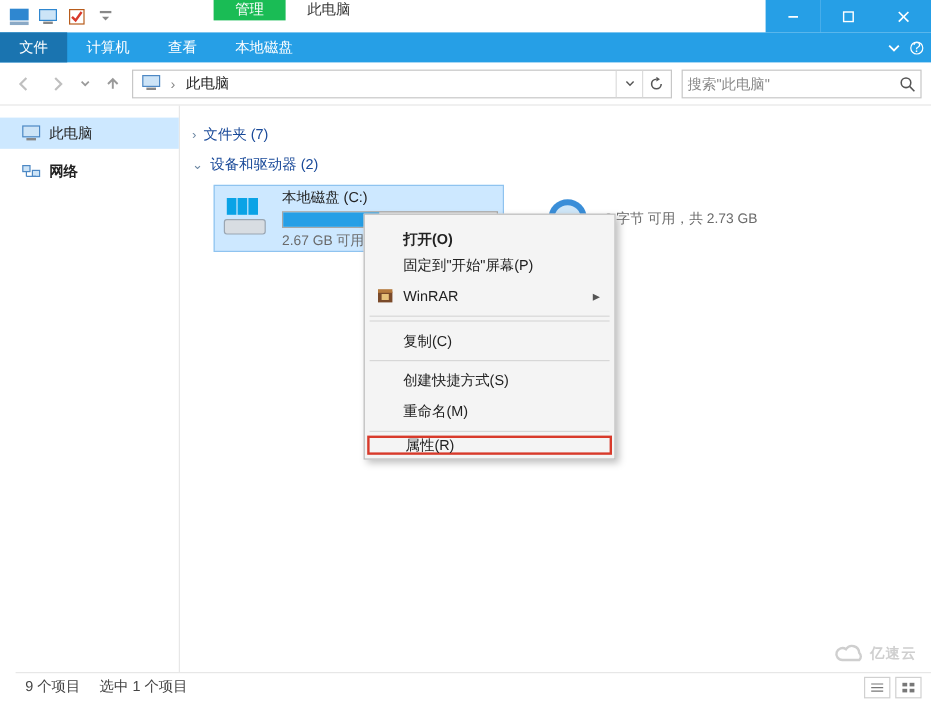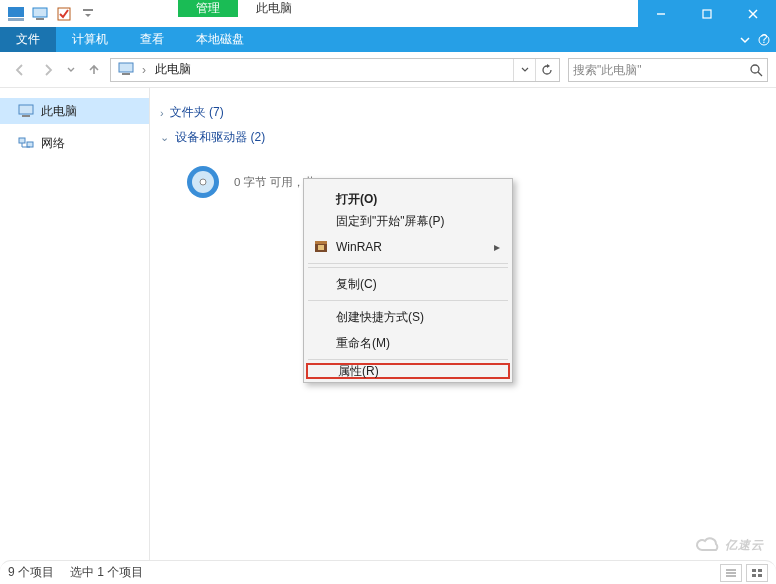--- a/index.html
+++ b/index.html
@@ -60,26 +60,26 @@
   
   .ctxmenu { position:absolute; left:303px; top:178px; width:210px; background:#f4f4f4; border:1px solid #bcbcbc; box-shadow:3px 3px 6px rgba(0,0,0,.25); padding:3px 2px;}
   .ctxmenu .mi { height:26px; display:flex; align-items:center; padding:0 10px 0 30px; color:#222; position:relative;}
   .ctxmenu .mi.bold { font-weight:700;align-items:flex-end;}
   .ctxmenu .sep { height:1px; background:#d7d7d7; margin:3px 2px;}
   .ctxmenu .mi .arrow { position:absolute; right:10px; color:#555;}
   .ctxmenu .mi .micon { position:absolute; left:6px; width:18px; height:18px; display:flex; align-items:center; justify-content:center;}
   .ctxmenu .mi.boxed { border:2px solid #d83a2b; height:16px; }
 
   
-  .statusbar { position:absolute; left:0; right:0; bottom:0; height:24px; border-top:1px solid #e7e7e7; display:flex; align-items:center; padding:0 8px; gap:16px; color:#444; background:#fff;border-radius:11px;}
+  .statusbar { position:absolute; left:13px; right:0; bottom:0; height:24px; border-top:1px solid #e7e7e7; display:flex; align-items:center; padding:0 8px; gap:16px; color:#444; background:#fff;}
   .statusbar .sb-right{ margin-left:auto; display:flex; gap:4px;}
   .view-toggle { width:22px; height:18px; border:1px solid #d0d0d0; display:flex; align-items:center; justify-content:center; color:#666;}
 
   
-  .watermark { position:absolute; right:12px; bottom:30px; color:#cfcfcf; font-size:18px; font-weight:600; letter-spacing:1px; display:flex; align-items:center; gap:4px;font-style:italic;}
+  .watermark { position:absolute; right:12px; bottom:30px; color:#cfcfcf; font-size:18px; font-weight:600; letter-spacing:1px; display:flex; gap:4px;}
 
   
   svg { display:block; }
 </style>
 </head>
 <body>
 
 <div class="row1">
   <div class="qat">
     <div class="qicon">
@@ -224,21 +224,21 @@
   <div class="sidebar">
     <div class="sb-item sel">
       <span>
           <svg width="16" height="14">
             <rect x="1" y="1" width="14" height="9" fill="#cde4f7" stroke="#4d88c4"></rect>
             <rect x="4" y="11" width="8" height="2" fill="#888"></rect>
           </svg>
         </span>
       <span>此电脑</span>
     </div>
-    <div class="sb-item" style="margin-top:6px;">
+    <div class="sb-item" style="margin-top:6px;font-weight:bold;">
       <span>
           <svg width="16" height="14">
             <rect x="1" y="2" width="6" height="5" fill="#cde4f7" stroke="#4d88c4"></rect>
             <rect x="9" y="6" width="6" height="5" fill="#cde4f7" stroke="#4d88c4"></rect>
             <line x1="4" y1="7" x2="4" y2="11" stroke="#4d88c4"></line>
             <line x1="4" y1="11" x2="12" y2="11" stroke="#4d88c4"></line>
           </svg>
         </span>
       <span>网络</span>
     </div>
@@ -248,20 +248,37 @@
     <div class="group-head">
       <span class="chev">›</span>
       <span>文件夹 (7)</span>
     </div>
     <div class="group-head">
       <span class="chev">⌄</span>
       <span>设备和驱动器 (2)</span>
     </div>
 
     <div class="drives">
+      <div class="drive sel">
+        <div class="drive-icon">
+          <svg width="42" height="42">
+              <rect x="4" y="22" width="34" height="12" rx="2" fill="#d8dde2" stroke="#9aa6b2"></rect>
+              <rect x="6" y="4" width="8" height="14" fill="#0aa3e6"></rect>
+              <rect x="15" y="4" width="8" height="14" fill="#0aa3e6"></rect>
+              <rect x="24" y="4" width="8" height="14" fill="#0aa3e6"></rect>
+            </svg>
+        </div>
+        <div class="drive-info">
+          <div class="drive-name">本地磁盘 (C:)</div>
+          <div class="drive-bar">
+              <div class="fill" style="width:45%"></div>
+            </div>
+          <div class="drive-sub">2.67 GB 可用</div>
+        </div>
+      </div>
 
       <div class="drive">
         <div class="drive-icon">
           <svg width="42" height="42">
               <circle cx="21" cy="21" r="16" fill="#3a8ed8"></circle>
               <circle cx="21" cy="21" r="11" fill="#cfe6f7"></circle>
               <circle cx="21" cy="21" r="3" fill="#fff" stroke="#888"></circle>
             </svg>
         </div>
         <div class="drive-info">

